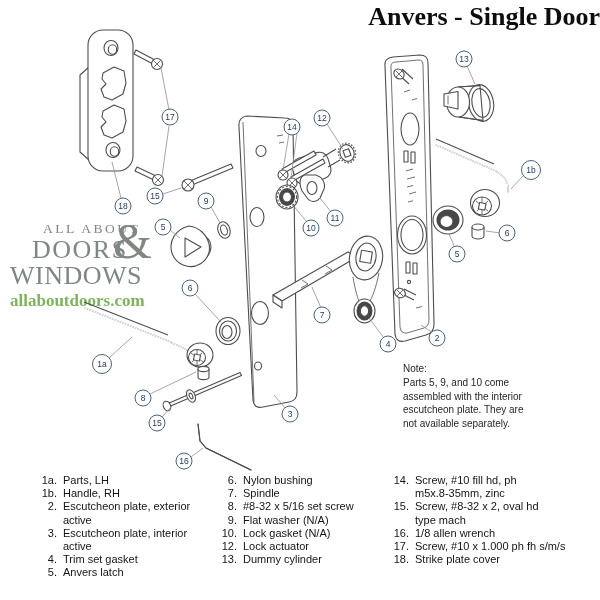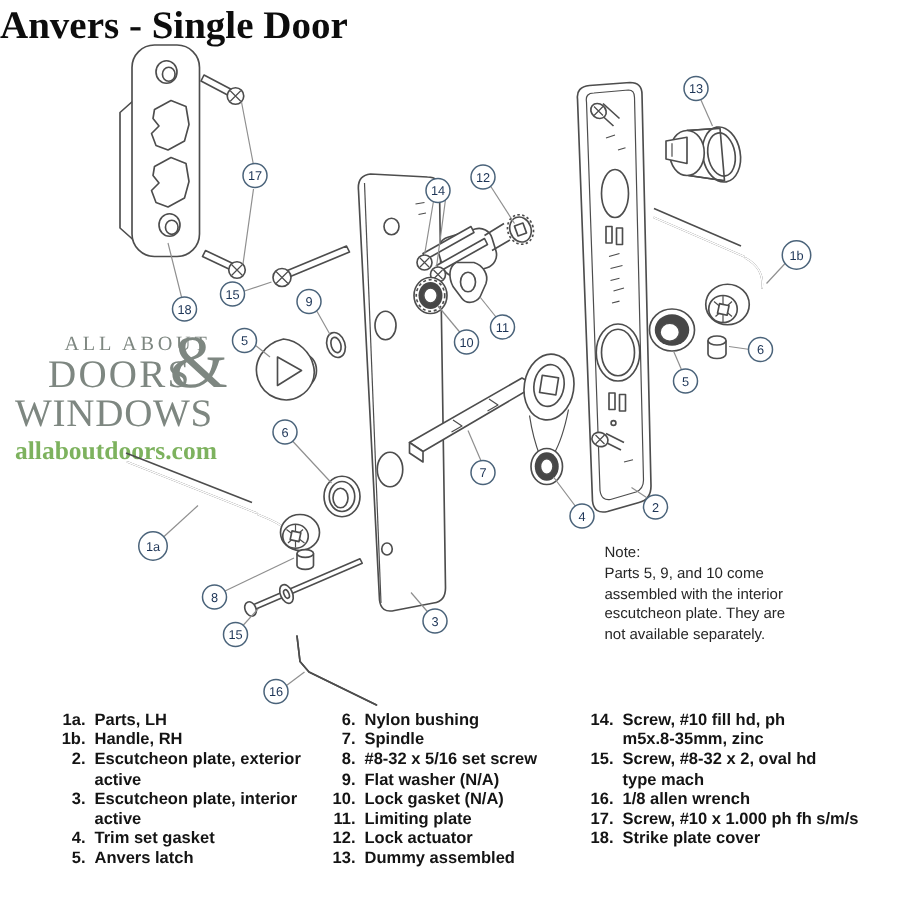--- a/index.html
+++ b/index.html
@@ -1,37 +1,37 @@
 <!DOCTYPE html>
 <html><head>
 <meta charset="utf-8">
 <style>
   html,body{margin:0;padding:0;background:#fff;}
   .page{position:relative;width:600px;height:600px;background:#fff;overflow:hidden;
         font-family:"Liberation Sans",sans-serif;}
-  .title{position:absolute;top:2px;left:0;right:0;text-align:left;
+  .title{position:absolute;top:2px;left:0;right:0;text-align:right;
          font-family:"Liberation Serif",serif;font-weight:bold;font-size:26px;color:#0d0d0d;}
   
   .wm{position:absolute;left:10px;top:221px;width:140px;color:#7e8781;
       font-family:"Liberation Serif",serif;}
   .wm .l1{font-size:13.5px;letter-spacing:2.5px;margin-left:33px;}
   .wm .l2{font-size:26px;letter-spacing:1.5px;margin-left:22px;line-height:1.0;}
   .wm .amp{position:absolute;left:103px;top:-5px;font-size:50px;line-height:1;}
   .wm .l3{font-size:26px;letter-spacing:0.5px;line-height:1.0;}
   .wm .url{font-size:17px;font-weight:bold;color:#7db25e;margin-top:2px;}
   
   .note{position:absolute;left:403px;top:362px;width:190px;white-space:pre-line;
         font-size:10px;line-height:13.8px;color:#262626;}
   
   .plist{position:absolute;top:474px;left:0;width:600px;font-size:11px;color:#141414;}
   .pcol{position:absolute;top:0;}
   .pcol1{left:27px;width:186px;}
   .pcol2{left:216px;width:168px;}
   .pcol3{left:388px;width:206px;}
-  .prow{display:flex;line-height:13.2px;font-weight:bold;}
+  .prow{display:flex;line-height:13.2px;}
   .pn{text-align:right;}
   .pcol1 .pn{flex:0 0 30px;}
   .pcol2 .pn{flex:0 0 21px;}
   .pcol3 .pn{flex:0 0 21px;}
   .pt{margin-left:6px;white-space:pre-line;}
   
   #diagram{position:absolute;left:0;top:0;}
   #diagram path,#diagram rect,#diagram circle,#diagram ellipse,#diagram line{
       stroke:#4d4d4d;stroke-width:1.1;fill:none;stroke-linejoin:round;}
   #diagram .f{fill:#fff;}
@@ -399,30 +399,26 @@
         </div>
       <div class="prow">
           <span class="pn">9.</span>
           <span class="pt">Flat washer (N/A)</span>
         </div>
       <div class="prow">
           <span class="pn">10.</span>
           <span class="pt">Lock gasket (N/A)</span>
         </div>
       <div class="prow">
-          <span class="pn">11.</span>
-          <span class="pt">Limiting plate</span>
-        </div>
-      <div class="prow">
           <span class="pn">12.</span>
           <span class="pt">Lock actuator</span>
         </div>
       <div class="prow">
           <span class="pn">13.</span>
-          <span class="pt">Dummy assembled</span>
+          <span class="pt">Dummy cylinder</span>
         </div>
     </div>
     <div class="pcol pcol3">
       <div class="prow">
           <span class="pn">14.</span>
           <span class="pt">Screw, #10 fill hd, ph
 m5x.8-35mm, zinc</span>
         </div>
       <div class="prow">
           <span class="pn">15.</span>

